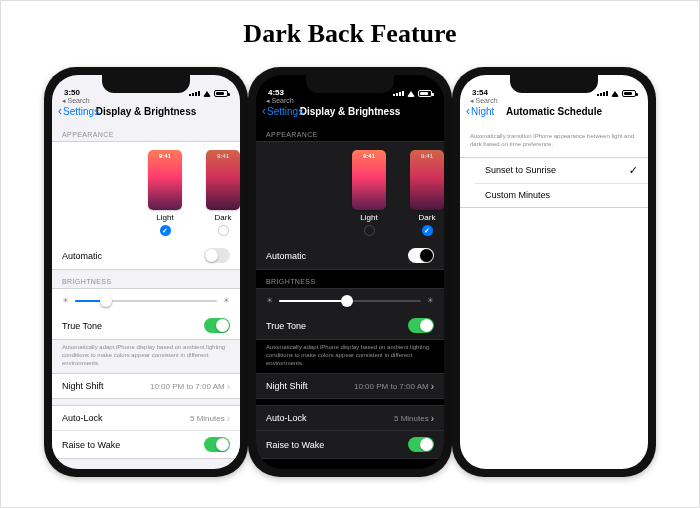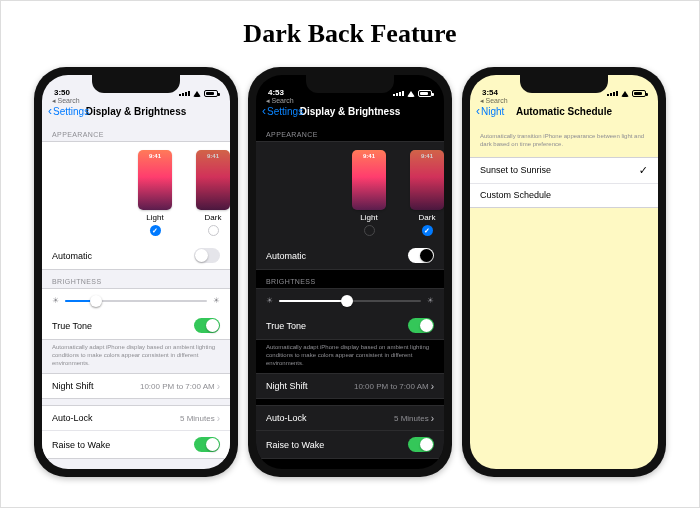--- a/index.html
+++ b/index.html
@@ -1,40 +1,40 @@
 <!DOCTYPE html>
 <html><head>
 <meta charset="utf-8">
 <style>
   * { box-sizing: border-box; margin: 0; padding: 0; }
   body { font-family: -apple-system, "Helvetica Neue", Arial, sans-serif; background: #fff; width: 700px; height: 508px; overflow: hidden; border: 1px solid #ddd; }
   .page-title { text-align: center; font-family: Georgia, "Times New Roman", serif; font-size: 26px; font-weight: 600; padding: 18px 0 18px; }
-  .phones { display: flex; justify-content: center; gap: 10px; padding: 0 16px; }
+  .phones { display: flex; justify-content: center; gap: 0; padding: 0 16px; }
   .phone { width: 204px; height: 410px; background: #111; border-radius: 32px; padding: 8px; position: relative; box-shadow: 0 2px 6px rgba(0,0,0,.25); flex-shrink: 0; }
   .notch { position: absolute; top: 8px; left: 50%; transform: translateX(-50%); width: 88px; height: 18px; background: #111; border-radius: 0 0 12px 12px; z-index: 5; }
   .screen { width: 100%; height: 100%; border-radius: 26px; overflow: hidden; position: relative; }
   .screen.light { background: #f2f2f7; color: #000; }
   .screen.dark  { background: #000; color: #fff; }
-  .screen.white { background: #fef9c3; color: #000; }
+  .screen.white { background: #ffffff; color: #000; }
   .statusbar { height: 24px; display: flex; align-items: flex-end; justify-content: space-between; padding: 0 12px 2px; font-size: 8px; font-weight: 600; }
   .statusbar .right { display: flex; gap: 3px; align-items: center; }
   .navbar { display: flex; align-items: center; justify-content: center; height: 24px; position: relative; font-size: 10px; font-weight: 600; }
   .navbar .back { position: absolute; left: 6px; display: flex; align-items: center; gap: 1px; font-weight: 400; }
   .navbar .back.blue { color: #007aff; }
   .navbar .back.dblue { color: #0a84ff; }
   .chev { font-size: 12px; line-height: 1; }
   .crumb { position: absolute; top: 22px; left: 10px; font-size: 7px; opacity: .6; }
   .content { height: calc(100% - 48px); overflow: hidden; }
   .section-label { font-size: 7px; letter-spacing: .4px; padding: 8px 10px 3px; text-transform: uppercase; }
   .light .section-label, .white .section-label { color: #8e8e93; }
   .dark .section-label { color: #8e8e93; }
   .group { }
   .light .group { background: #fff; border-top: .5px solid #d1d1d6; border-bottom: .5px solid #d1d1d6; }
   .dark  .group { background: #1c1c1e; border-top: .5px solid #2c2c2e; border-bottom: .5px solid #2c2c2e; }
-  .white .group { background: #fff; border-top: .5px solid #d1d1d6; border-bottom: .5px solid #d1d1d6; }
+  .white .group { background: #fff; border-top: .5px solid #d1d1d6; border-bottom: .5px solid #d1d1d6; padding-left: 15px; }
   .row { display: flex; align-items: center; justify-content: space-between; padding: 6px 10px; font-size: 9px; min-height: 24px; }
   .light .row + .row, .white .row + .row { border-top: .5px solid #e5e5ea; }
   .dark .row + .row { border-top: .5px solid #2c2c2e; }
   .row .val { color: #8e8e93; font-size: 8px; display: flex; align-items: center; gap: 2px; }
   .row .chevr { color: #c7c7cc; font-size: 10px; }
   .footer-note { font-size: 6px; padding: 4px 10px 6px; line-height: 1.3; }
   .light .footer-note, .white .footer-note { color: #8e8e93; }
   .dark .footer-note { color: #8e8e93; }
   .switch { width: 26px; height: 15px; border-radius: 8px; position: relative; flex-shrink: 0; }
   .switch .knob { position: absolute; top: 1px; width: 13px; height: 13px; border-radius: 50%; background: #fff; box-shadow: 0 1px 2px rgba(0,0,0,.3); }
@@ -308,20 +308,20 @@
         <span>Automatic Schedule</span>
       </div>
       <div class="content">
         <div class="footer-note" style="padding:10px 10px 8px">Automatically transition iPhone appearance between light and dark based on time preference.</div>
         <div class="group">
           <div class="row">
             <span>Sunset to Sunrise</span>
             <span class="check">✓</span>
           </div>
           <div class="row">
-            <span>Custom Schedule</span>
+            <span>Custom Minutes</span>
           </div>
         </div>
       </div>
     </div>
   </div>
 
 </div>
 
 </body></html>

